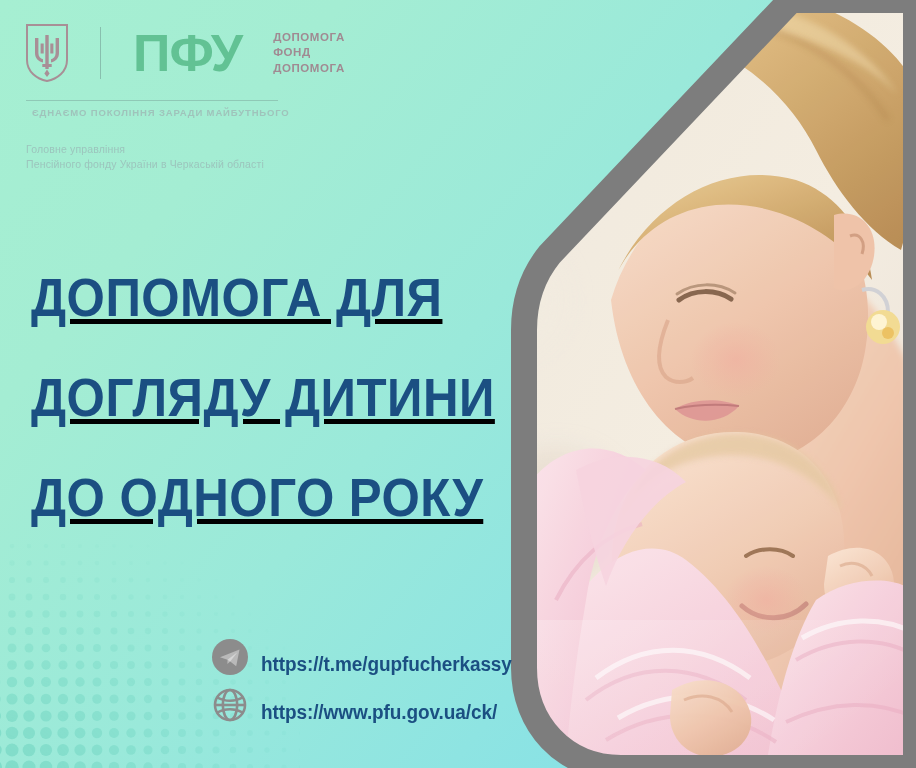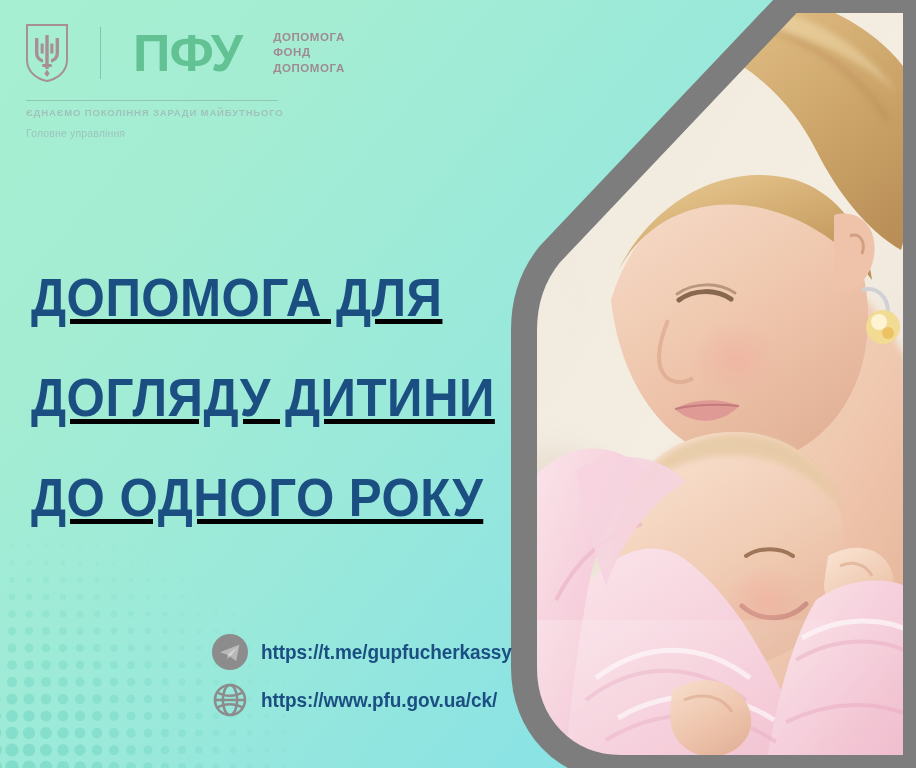--- a/index.html
+++ b/index.html
@@ -69,29 +69,29 @@
     line-height:15.5px;
     letter-spacing:0.6px;
     color:#a08a92;
   }
   #tagline-rule{
     margin:16px 0 6px 2px;
     width:252px; height:1px;
     background:#8fc9b6;
   }
   #tagline{
-    margin-left:2px;
+    margin-left:8px;
     font-size:9.5px;
     font-weight:bold;
     letter-spacing:0.85px;
     color:#9fc3bb;
     white-space:nowrap;
   }
   #dept{
-    margin:8px 0 0 2px;
+    margin:24px 0 0 2px;
     font-size:10.5px;
     line-height:15px;
     color:#9cc5bd;
     letter-spacing:0.15px;
   }
 
   
   #headline{
     position:absolute;
     left:31px; top:248px;
@@ -110,21 +110,21 @@
     transform-origin:left center;
   }
 
   
   #links{
     position:absolute;
     left:211px; top:628px;
   }
   .link-row{
     display:flex;
-    align-items:center;
+    align-items:flex-end;
     height:48px;
   }
   .link-icon{
     width:38px; height:38px;
     flex:0 0 auto;
     margin-right:12px;
   }
   .link-text{
     font-family:"Liberation Sans Narrow","Liberation Sans", sans-serif;
     font-size:20px;
@@ -672,20 +672,21 @@
       <div id="pfu-words">
         <div>ДОПОМОГА</div>
         <div>ФОНД</div>
         <div>ДОПОМОГА</div>
       </div>
     </div>
     <div id="tagline-rule"></div>
     <div id="tagline">ЄДНАЄМО ПОКОЛІННЯ ЗАРАДИ МАЙБУТНЬОГО</div>
     <div id="dept">
       <div>Головне  управління</div>
+      <div>Пенсійного фонду України в Черкаській області</div>
     </div>
   </div>
 
   <div id="headline">
     <div class="hl-line">ДОПОМОГА ДЛЯ</div>
     <div class="hl-line">ДОГЛЯДУ ДИТИНИ</div>
     <div class="hl-line">ДО ОДНОГО РОКУ</div>
   </div>
 
   <div id="links">

